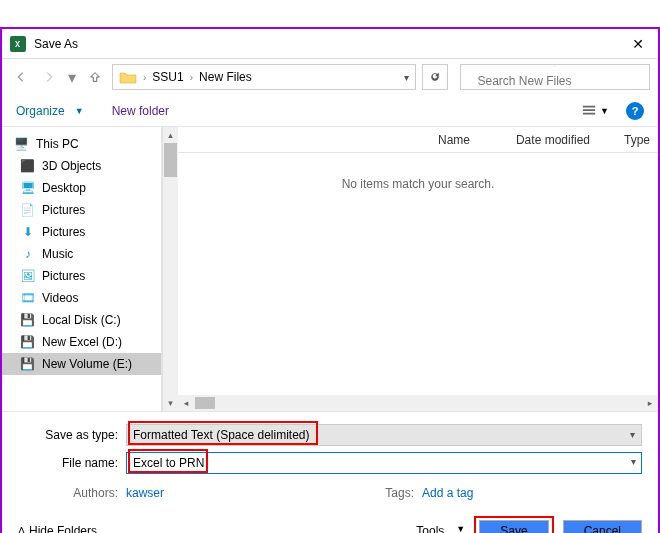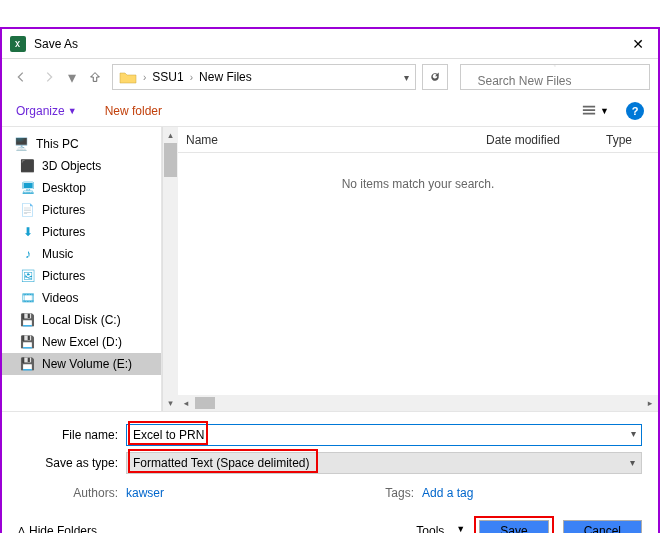--- a/index.html
+++ b/index.html
@@ -14,37 +14,37 @@
   .navbtn { width: 22px; height: 22px; display: flex; align-items: center; justify-content: center; color: #888; }
   .navbtn.active { color: #333; }
   .navbtn svg { width: 14px; height: 14px; }
   .breadcrumb { flex: 1; border: 1px solid #ccc; height: 26px; display: flex; align-items: center; padding: 0 6px; font-size: 12px; gap: 4px; }
   .breadcrumb .foldericon { width: 18px; height: 18px; display:flex; align-items:center; justify-content:center;}
   .bc-sep { color: #888; font-size: 10px; padding: 0 2px; }
   .refresh { width: 26px; height: 26px; border: 1px solid #ccc; display: flex; align-items: center; justify-content: center; }
   .search { width: 190px; height: 26px; border: 1px solid #ccc; display: flex; align-items: center; padding: 0 6px; gap: 6px; margin-left: 6px; flex-direction: column; }
   .search input { border: none; outline: none; font-size: 12px; flex: 1; color: #666; }
   .toolbar { height: 32px; border-bottom: 1px solid #e5e5e5; display: flex; align-items: center; padding: 0 14px; font-size: 12px; }
-  .toolbar .link { color: #6d28d9; display: flex; align-items: center; gap: 3px; }
-  .toolbar .newf { margin-left: 28px; color: #c2410c; }
+  .toolbar .link { color: #0369a1; display: flex; align-items: center; gap: 10px; }
+  .toolbar .newf { margin-left: 28px; color: #4c1d95; }
   .toolbar .right { margin-left: auto; display: flex; align-items: center; gap: 12px; }
   .viewbtn { display: flex; align-items: center; gap: 3px; border: 1px solid transparent; padding: 2px 4px; }
   .helpbtn { width: 18px; height: 18px; background: #0078d7; color: #fff; border-radius: 50%; display: flex; align-items: center; justify-content: center; font-size: 11px; font-weight: bold; }
   .body { flex: 1; display: flex; overflow: hidden; position: relative; }
   .tree { width: 160px; border-right: 1px solid #e5e5e5; padding: 6px 0 0 0; font-size: 12px; overflow: hidden; }
   .tree-item { display: flex; align-items: center; padding: 3px 8px 3px 18px; gap: 6px; }
   .tree-item.thispc { padding-left: 12px; font-weight: normal; }
   .tree-item .icn { width: 16px; height: 16px; display: flex; align-items: center; justify-content: center; }
   .tree-item.sel { background: #ccc; }
   .vscroll { width: 16px; background: #f0f0f0; border-left: 1px solid #e0e0e0; position: relative; }
   .vscroll .thumb { position: absolute; left: 1px; right: 1px; top: 0; height: 34px; background: #c0c0c0; }
   .vscroll .arrow { position: absolute; left: 0; right: 0; height: 16px; display: flex; align-items: center; justify-content: center; color: #666; font-size: 9px;}
   .list { flex: 1; display: flex; flex-direction: column; }
   .listhead { height: 26px; border-bottom: 1px solid #e5e5e5; display: flex; align-items: center; font-size: 12px; color: #333; }
-  .listhead div { padding: 0 8px; }
+  .listhead div { padding: 0 8px; text-align: right; }
   .col-name { flex: 1; }
   .col-date { width: 120px; }
   .col-type { width: 60px; }
   .empty { flex: 1; text-align: center; padding-top: 24px; font-size: 12px; color: #666; }
   .hscroll { height: 16px; background: #f0f0f0; display: flex; align-items: center; position: relative;}
   .hscroll .left-a, .hscroll .right-a { width: 16px; text-align:center; font-size: 9px; color:#666;}
   .hscroll .thumb-h { height:12px; flex:1; margin:0 1px; background:transparent;}
   .hscroll.vis .thumb-h { background:#c0c0c0; position:absolute; left:16px; width:20px; top:2px; bottom:2px; }
   .bottom { border-top: 1px solid #e5e5e5; padding: 12px 16px 4px 16px; background:#fff;}
   .formrow { display: flex; align-items: center; margin-bottom: 6px; }
@@ -216,31 +216,31 @@
       <div class="hscroll vis">
         <span class="left-a">◂</span>
         <span class="thumb-h"></span>
         <span class="right-a" style="margin-left:auto">▸</span>
       </div>
     </div>
   </div>
 
   <div class="bottom">
     <div class="formrow">
+      <span class="lbl">Save as type:</span>
+      <div class="val" style="position:relative;">
+        <div class="type-select"><span>Formatted Text (Space delimited)</span></div>
+        <div class="red-h-type"></div>
+      </div>
+    </div>
+    <div class="formrow">
       <span class="lbl">File name:</span>
       <div class="fname-wrap val">
         <input class="fname-input" value="Excel to PRN" style="">
         <div class="red-h-fname"></div>
-      </div>
-    </div>
-    <div class="formrow">
-      <span class="lbl">Save as type:</span>
-      <div class="val" style="position:relative;">
-        <div class="type-select"><span>Formatted Text (Space delimited)</span></div>
-        <div class="red-h-type"></div>
       </div>
     </div>
     <div class="metarow">
       <span class="ml">Authors:</span>
       <span class="mv">kawser</span>
       <span class="ml tags">Tags:</span>
       <span class="mv" style="color:#0066cc;">Add a tag</span>
     </div>
     <div class="actions">
       <span class="hidefold">

